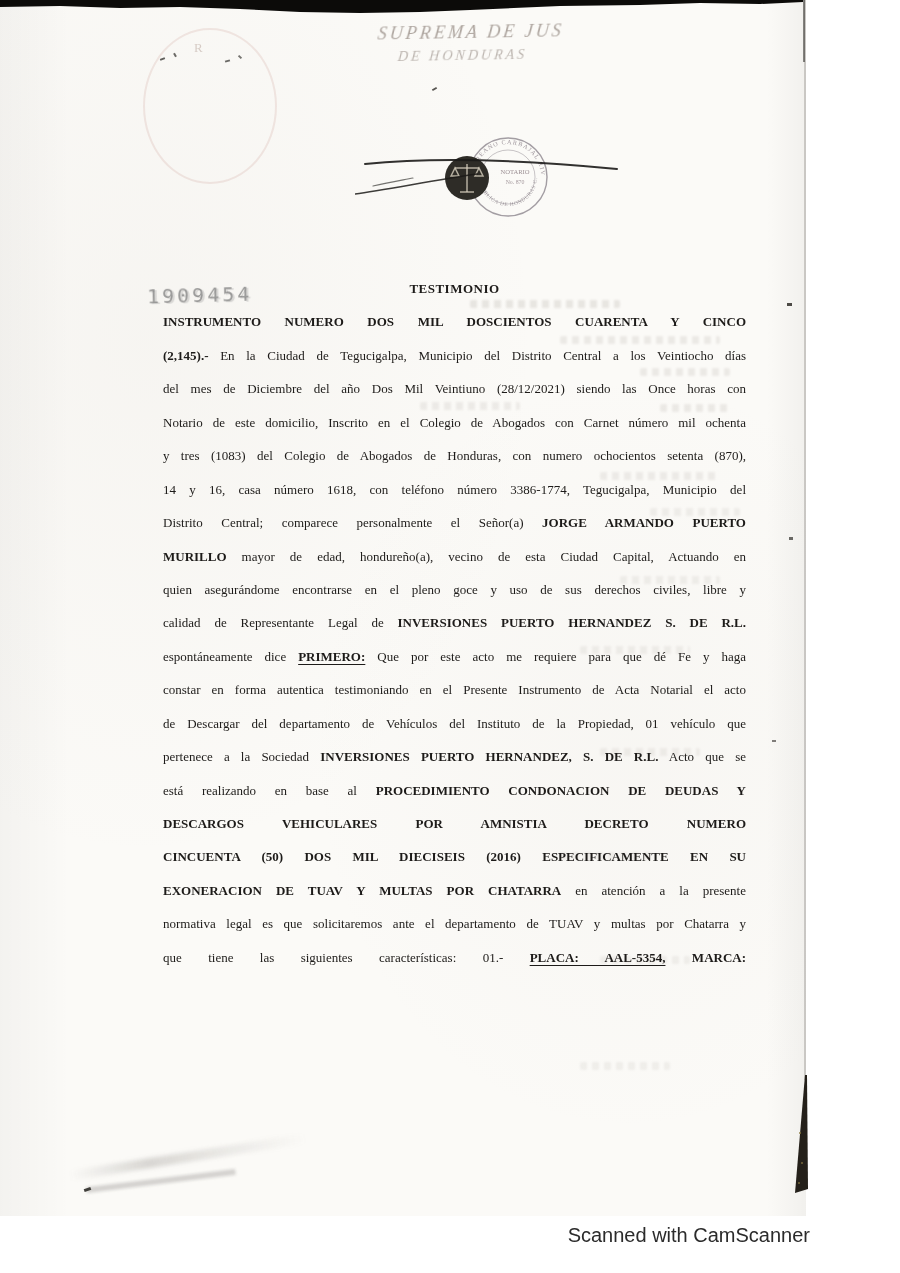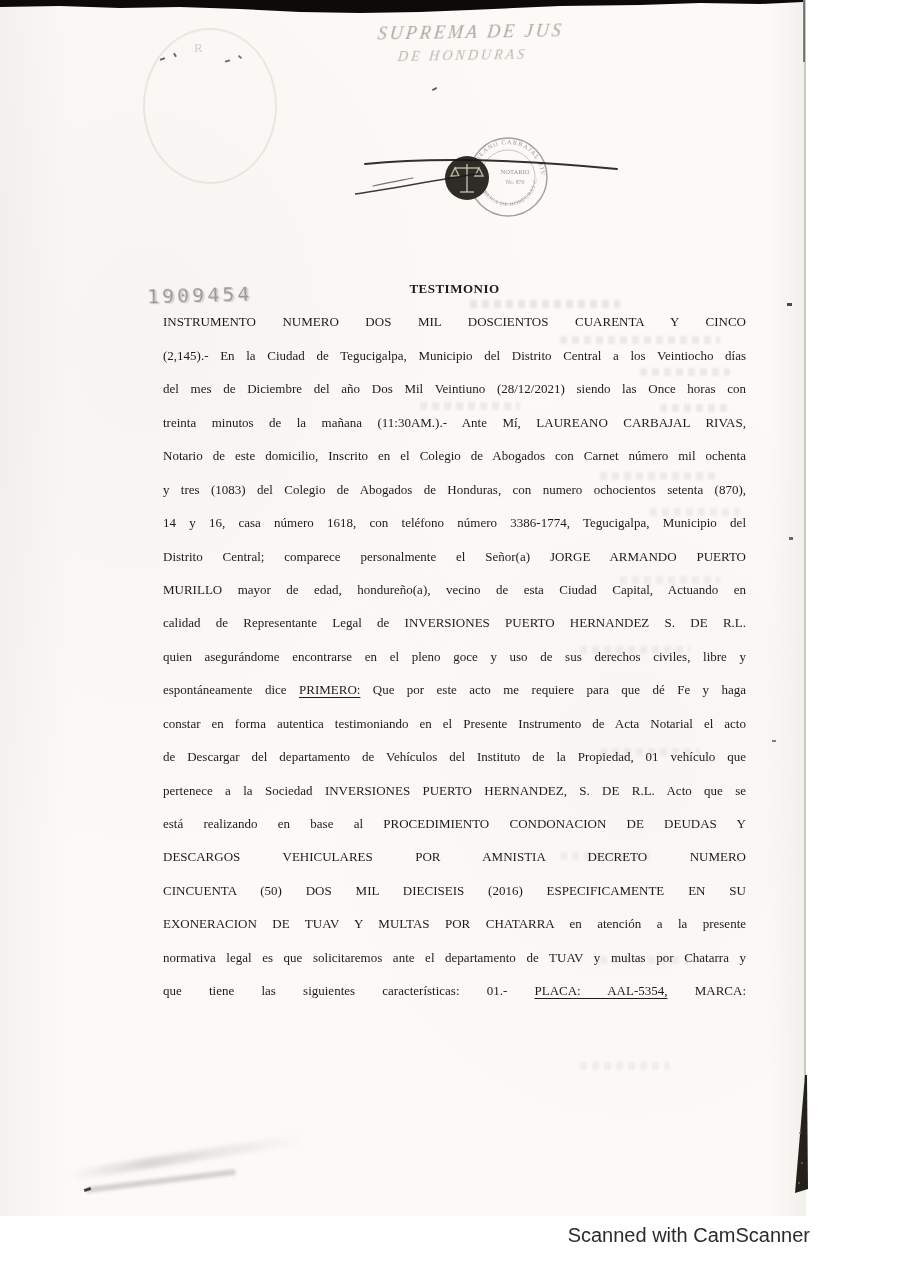--- a/index.html
+++ b/index.html
@@ -26,21 +26,21 @@
     border:2px solid rgba(200,150,140,.20);filter:blur(.6px);}
   .faint-r{position:absolute;left:194px;top:40px;font-size:13px;color:rgba(150,120,110,.35);filter:blur(.5px);}
   
   .stamp-number{position:absolute;left:147px;top:283px;font-family:"DejaVu Sans Mono", monospace;
     font-size:20px;letter-spacing:3px;color:rgba(125,125,125,.75);transform:rotate(-1.5deg);
     text-shadow:2px 1px 0 rgba(160,160,160,.35);filter:blur(.4px);}
   
   .doc{position:absolute;left:163px;top:272px;width:583px;font-size:13px;color:#1d1b19;}
   .line{line-height:33.45px;height:33.45px;overflow:hidden;text-align:justify;text-align-last:justify;}
   .line.center{text-align:center;text-align-last:center;font-weight:bold;letter-spacing:.5px;}
-  .line .b{font-weight:normal;}
+  .line .b{font-weight:bold;}
   .line .u{text-decoration:underline;text-decoration-thickness:1px;text-underline-offset:3px;}
   
   .ghost{position:absolute;height:8px;filter:blur(1.3px);border-radius:2px;
     background:repeating-linear-gradient(90deg, rgba(125,115,105,.30) 0 7px, transparent 7px 12px);}
   
   .tick{position:absolute;background:#2e2c28;}
   
   .crease1{position:absolute;left:68px;top:1152px;width:240px;height:10px;transform:rotate(-9deg);
     background:linear-gradient(90deg, transparent, rgba(90,85,80,.22), rgba(120,115,110,.12), transparent);
     filter:blur(2px);}
@@ -120,28 +120,27 @@
   <div class="ghost" style="left:560px;top:852px;width:90px;opacity:.28;"></div>
   <div class="ghost" style="left:600px;top:956px;width:90px;opacity:.28;"></div>
   <div class="ghost" style="left:580px;top:1062px;width:90px;opacity:.28;"></div>
 
   <div class="doc">
     <div class="line center">TESTIMONIO</div>
     <div id="doc-lines">
         <div class="line"><span class="b">INSTRUMENTO NUMERO DOS MIL DOSCIENTOS CUARENTA Y CINCO</span></div>
         <div class="line"><span class="b">(2,145).-</span><span> En la Ciudad de Tegucigalpa, Municipio del Distrito Central a los Veintiocho días</span></div>
         <div class="line"><span>del mes de Diciembre del año Dos Mil Veintiuno (28/12/2021) siendo las Once horas con</span></div>
-        <div class="line"><span>treinta minutos de la mañana (11:30AM.).- Ante Mí, </span><span class="b">LAUREANO CARBAJAL RIVAS,</span></div>
         <div class="line"><span>Notario de este domicilio, Inscrito en el Colegio de Abogados con Carnet número mil ochenta</span></div>
         <div class="line"><span>y tres (1083) del Colegio de Abogados de Honduras, con numero ochocientos setenta (870),</span></div>
         <div class="line"><span>14 y 16, casa número 1618, con teléfono número 3386-1774, Tegucigalpa, Municipio del</span></div>
         <div class="line"><span>Distrito Central; comparece personalmente el Señor(a) </span><span class="b">JORGE ARMANDO PUERTO</span></div>
         <div class="line"><span class="b">MURILLO</span><span> mayor de edad, hondureño(a), vecino de esta Ciudad Capital, Actuando en</span></div>
+        <div class="line"><span>quien asegurándome encontrarse en el pleno goce y uso de sus derechos civiles, libre y</span></div>
         <div class="line"><span>calidad de Representante Legal de </span><span class="b">INVERSIONES PUERTO HERNANDEZ S. DE R.L.</span></div>
-        <div class="line"><span>quien asegurándome encontrarse en el pleno goce y uso de sus derechos civiles, libre y</span></div>
         <div class="line"><span>espontáneamente dice </span><span class="b u">PRIMERO:</span><span> Que por este acto me requiere para que dé Fe y haga</span></div>
         <div class="line"><span>constar en forma autentica testimoniando en el Presente Instrumento de Acta Notarial el acto</span></div>
         <div class="line"><span>de Descargar del departamento de Vehículos del Instituto de la Propiedad, 01 vehículo que</span></div>
         <div class="line"><span>pertenece a la Sociedad </span><span class="b">INVERSIONES PUERTO HERNANDEZ, S. DE R.L.</span><span> Acto que se</span></div>
         <div class="line"><span>está realizando en base al </span><span class="b">PROCEDIMIENTO CONDONACION DE DEUDAS Y</span></div>
         <div class="line"><span class="b">DESCARGOS VEHICULARES POR AMNISTIA DECRETO NUMERO</span></div>
         <div class="line"><span class="b">CINCUENTA (50) DOS MIL DIECISEIS (2016) ESPECIFICAMENTE EN SU</span></div>
         <div class="line"><span class="b">EXONERACION DE TUAV Y MULTAS POR CHATARRA</span><span> en atención a la presente</span></div>
         <div class="line"><span>normativa legal es que solicitaremos ante el departamento de TUAV y multas por Chatarra y</span></div>
         <div class="line"><span>que tiene las siguientes características: 01.- </span><span class="b u">PLACA: AAL-5354,</span><span> </span><span class="b">MARCA:</span></div>

